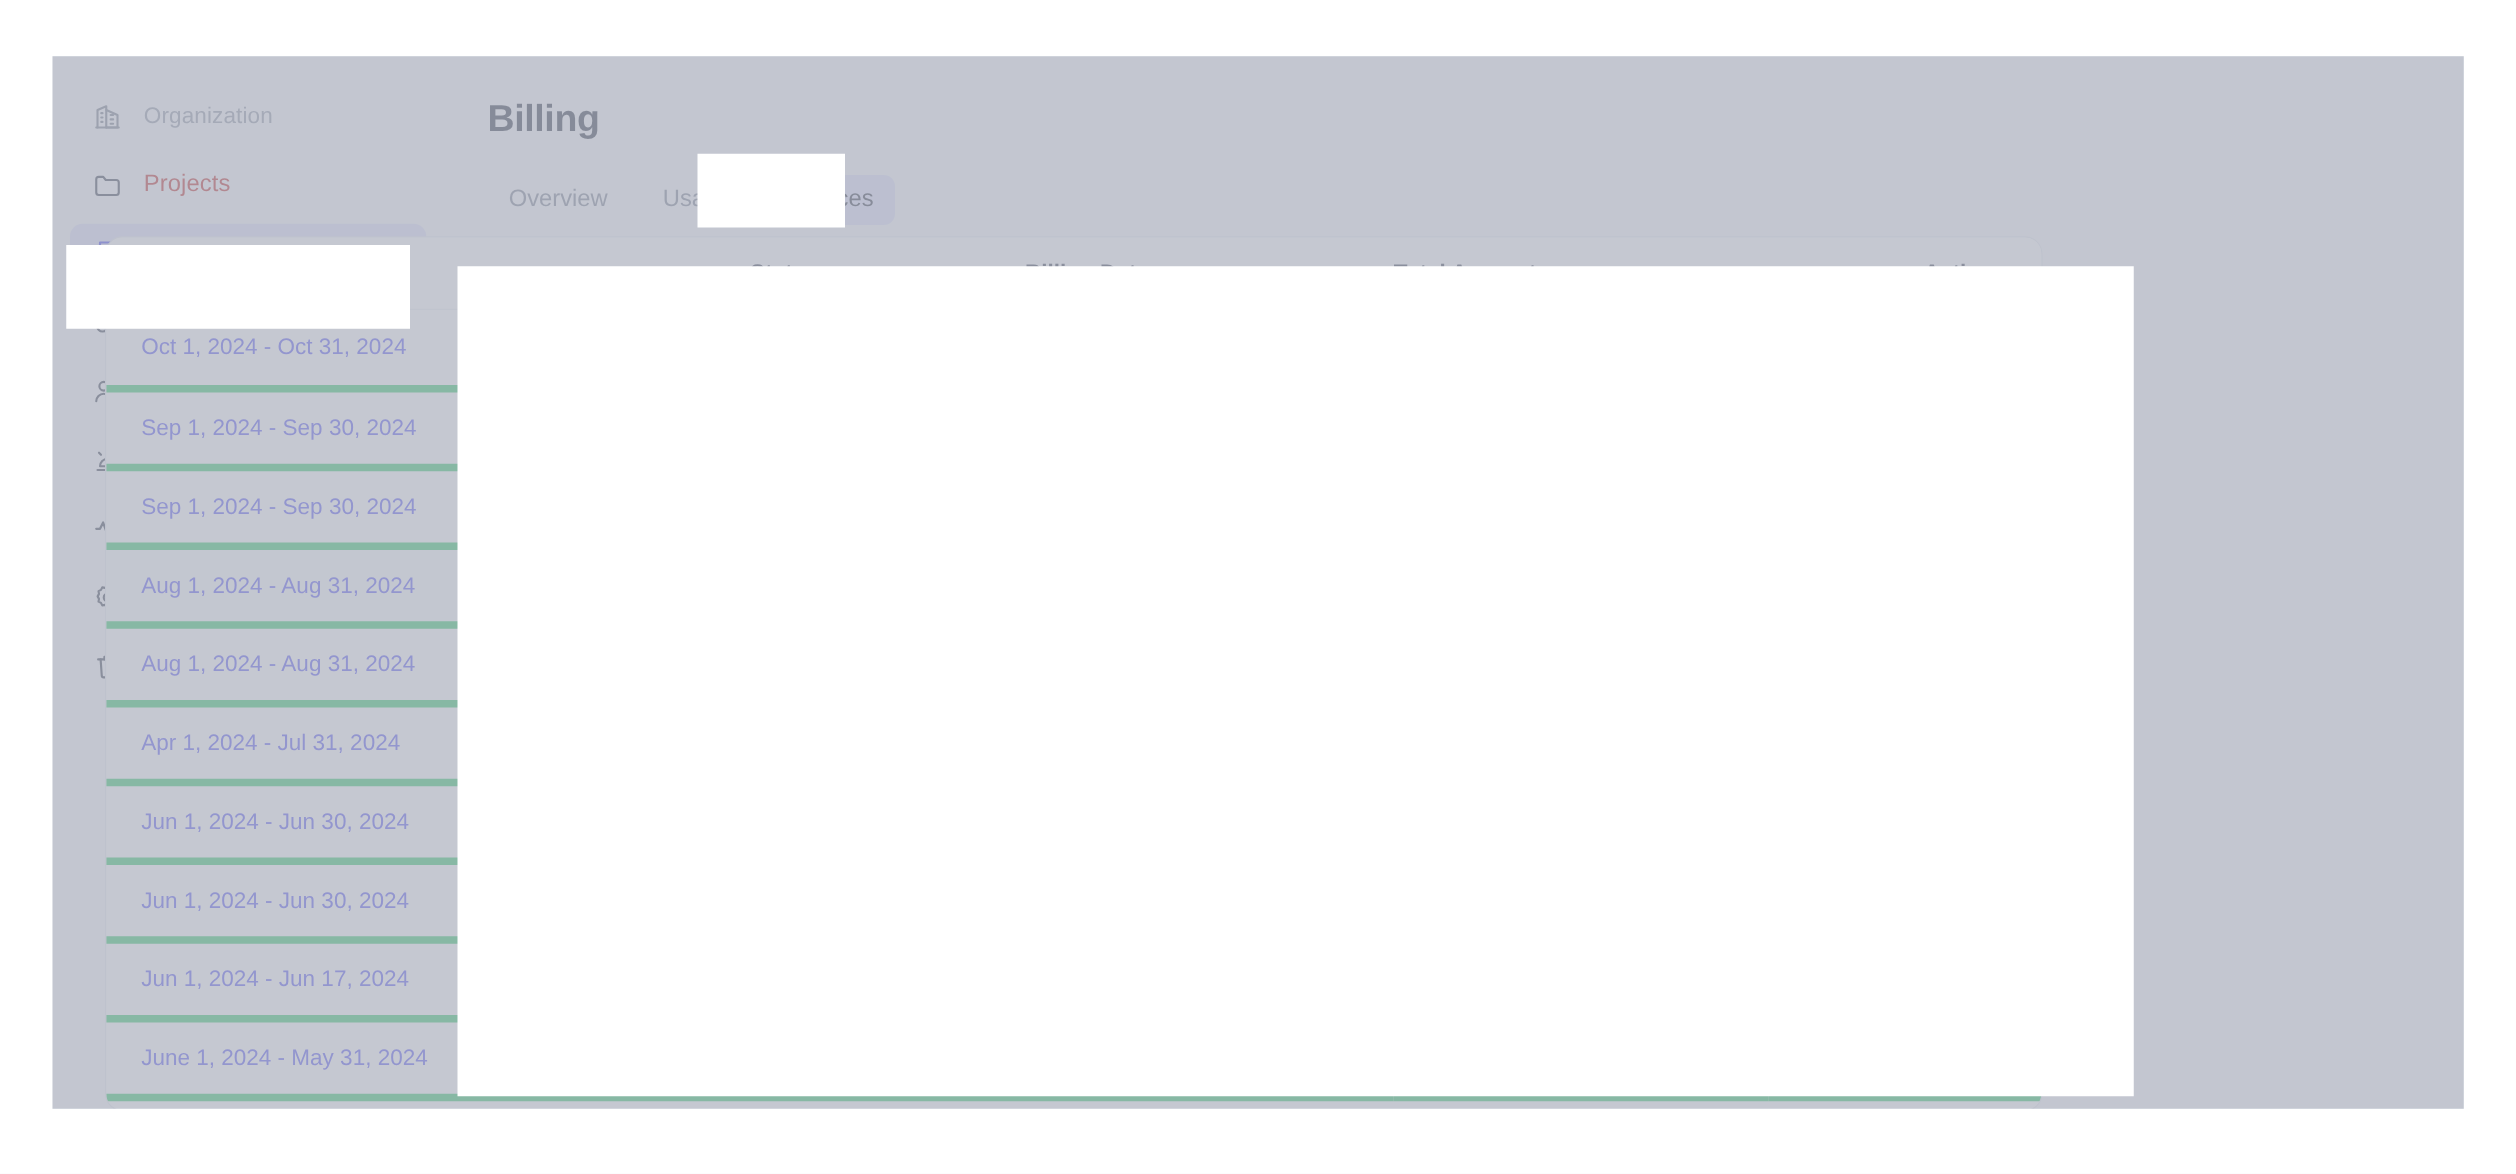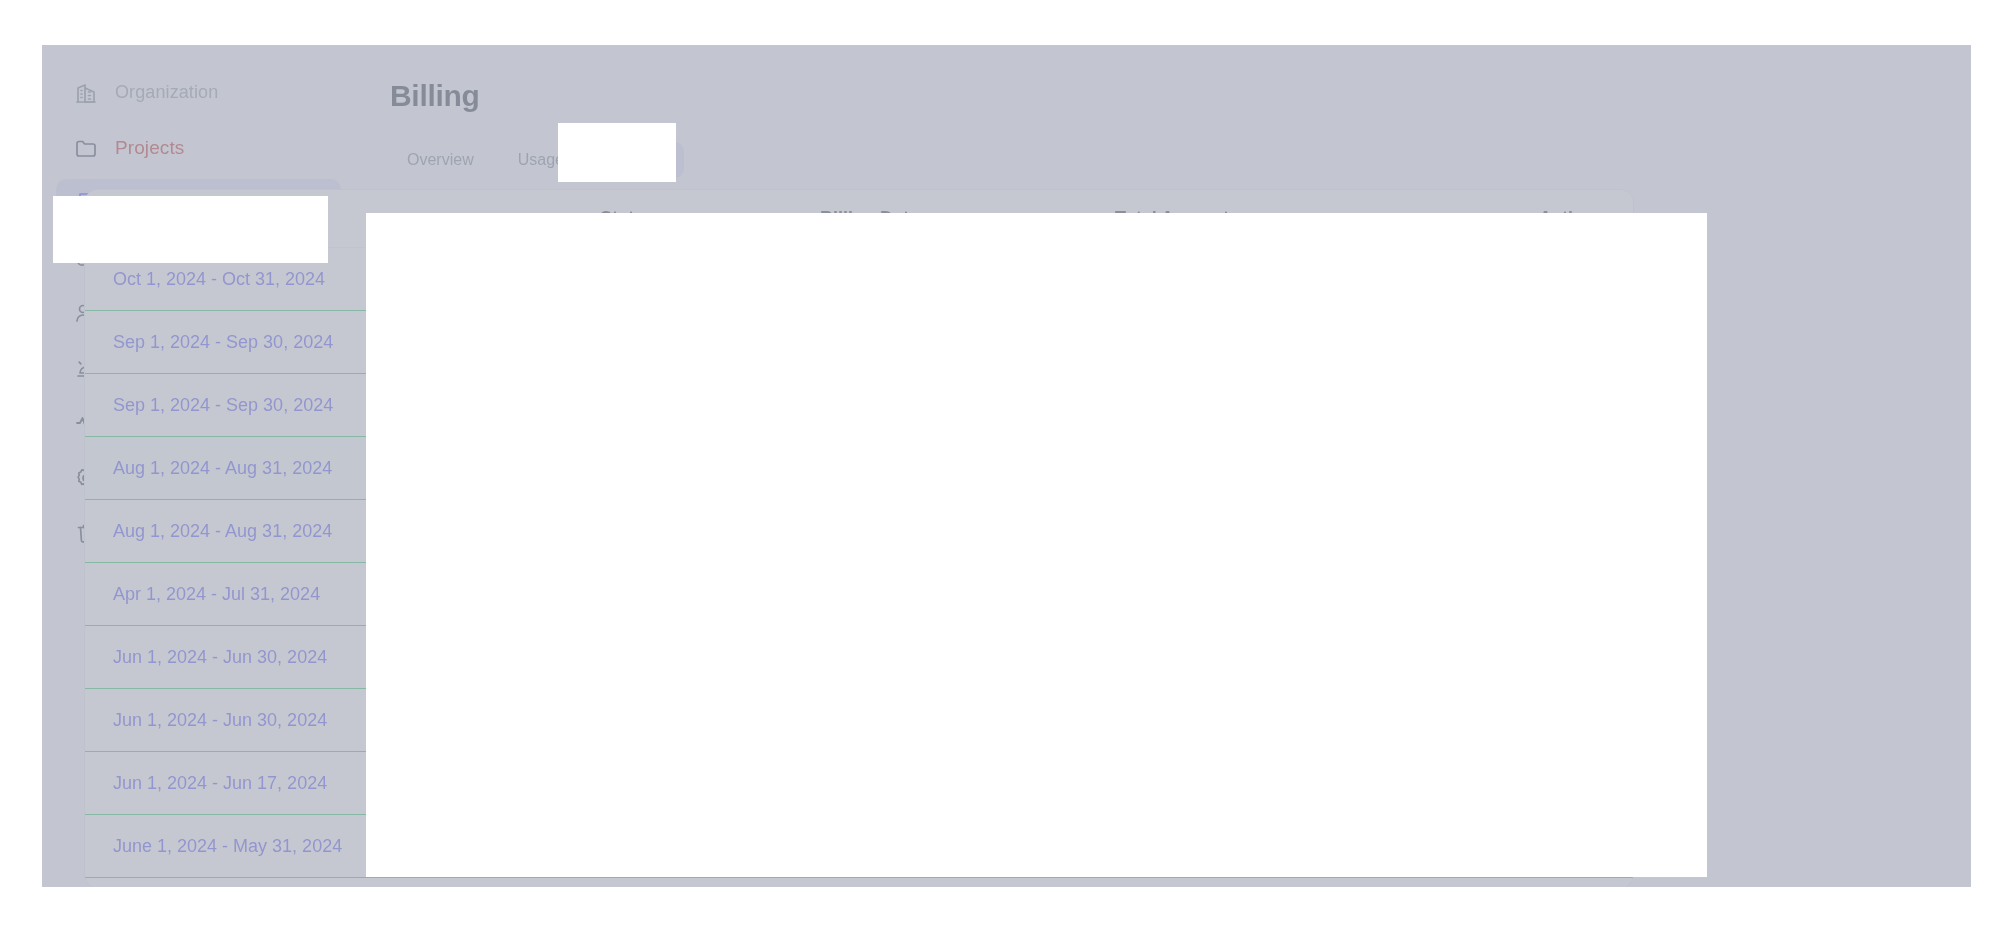--- a/index.html
+++ b/index.html
@@ -72,21 +72,21 @@
 
   
   #tabs {
     display: flex;
     align-items: center;
     gap: 10px;
     margin-top: 26px;
     height: 42px;
   }
   .tab {
-    font-size: 16px;
+    font-size: 19px;
     color: #737b8c;
     padding: 9px 17px;
     border-radius: 9px;
     cursor: pointer;
     white-space: nowrap;
   }
   .tab.active {
     background: #dedffb;
     color: #242a3a;
     font-weight: 500;
@@ -118,21 +118,21 @@
   .col-period  { width: 515px; padding-left: 28px !important; }
   .col-status  { width: 220px; }
   .col-date    { width: 295px; }
   .col-amount  { width: 300px; }
   .col-actions { width: 220px; text-align: right !important; padding-right: 30px !important; }
 
   tbody td {
     font-size: 18px;
     color: #2b3245;
     height: 63px;
-    border-bottom: 1px solid #22c55e;
+    border-bottom: 6px solid #22c55e;
     vertical-align: middle;
   }
   tbody tr.hovered td { background: #f8fafc; }
   .period-link {
     color: #4b4bf5;
     font-size: 18px;
     cursor: pointer;
     white-space: nowrap;
   }
   .badge {

